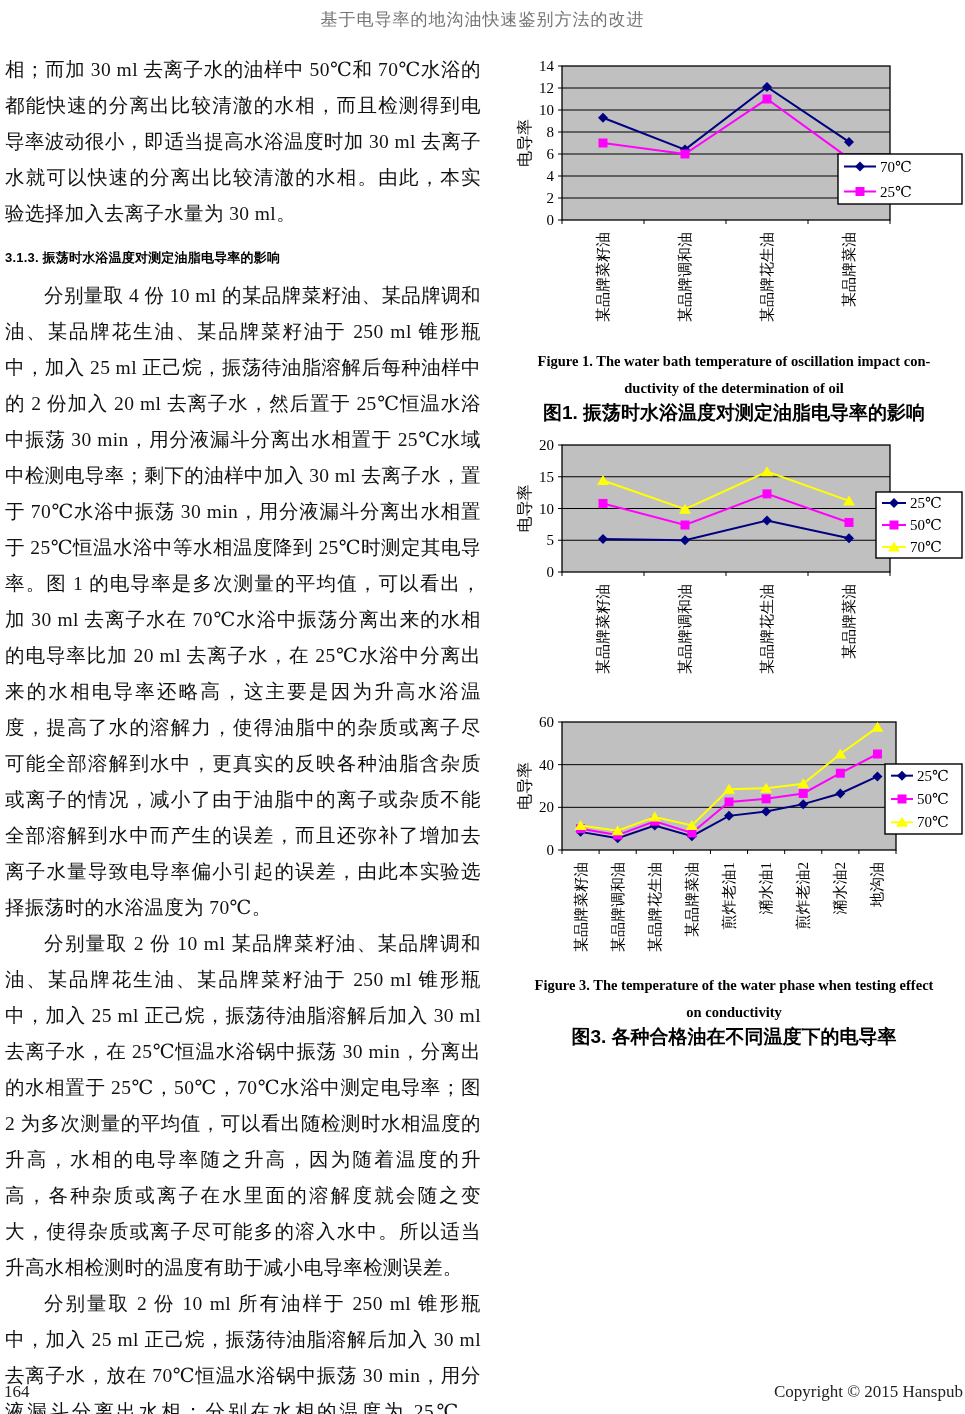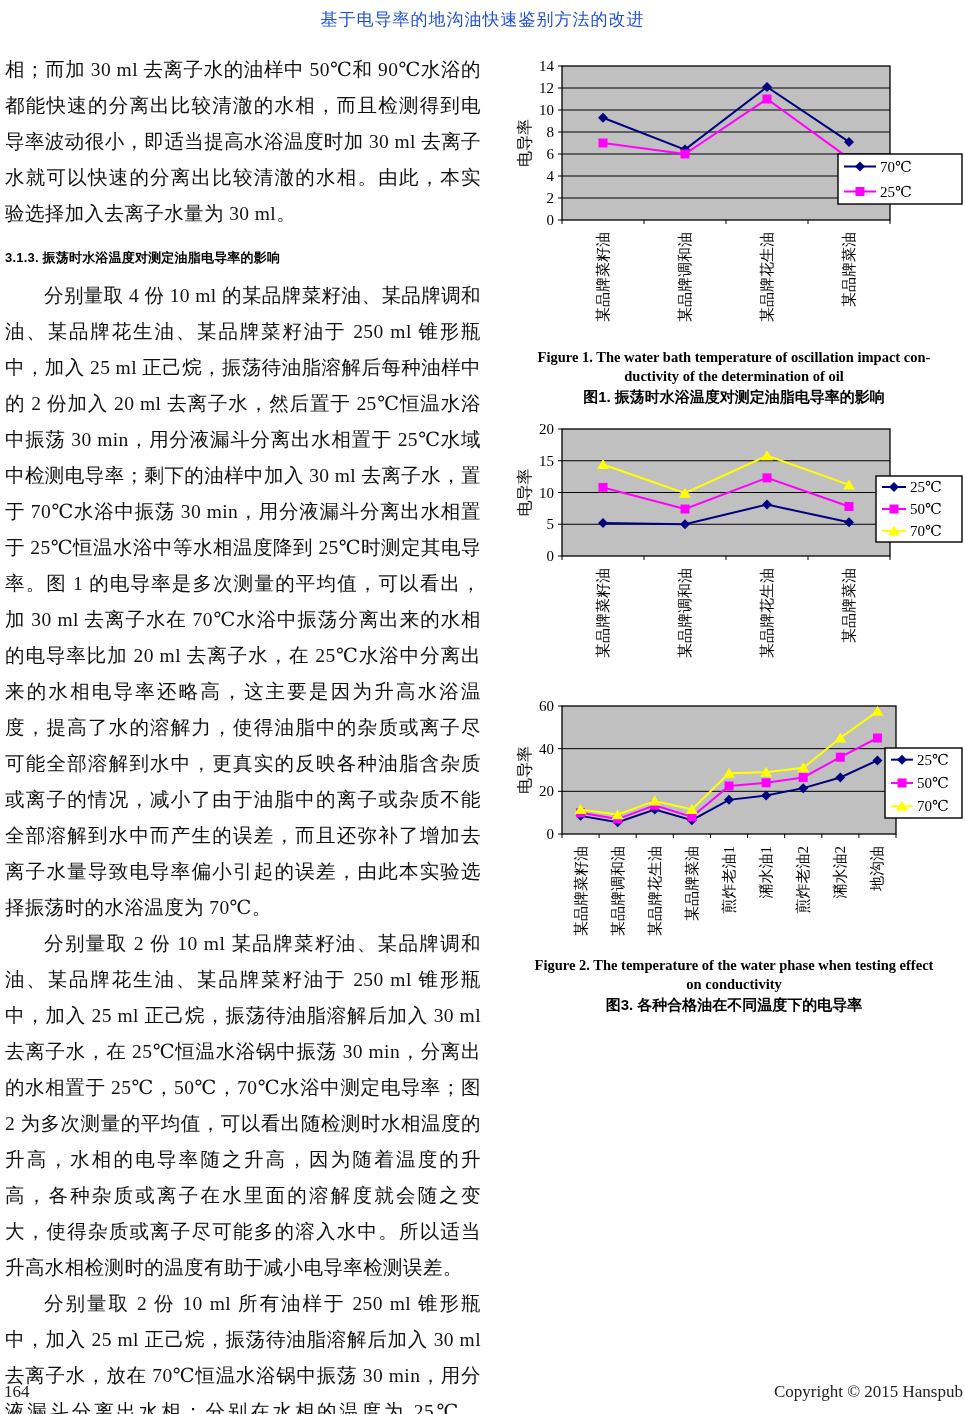--- a/index.html
+++ b/index.html
@@ -2,21 +2,21 @@
 <html><head>
 <meta charset="utf-8">
 <style>
   html,body{margin:0;padding:0;background:#fff;}
   #page{
     position:relative;width:965px;height:1414px;background:#ffffff;
     font-family:"Liberation Serif","DejaVu Serif",serif;color:#111;overflow:hidden;
   }
   #header-title{
     position:absolute;top:8px;left:0;width:100%;text-align:center;
-    font-size:17px;color:#1d4ed8;letter-spacing:1px;
+    font-size:17px;color:#737373;letter-spacing:1px;
   }
   .col{position:absolute;top:52px;}
   #col-left{left:5px;width:476px;}
   #col-right{left:505px;width:458px;}
   .para{
     font-size:19.5px;line-height:36px;text-align:justify;margin:0;
     letter-spacing:0.4px;
   }
   .para.indent{text-indent:2em;}
   h3.sec{
@@ -24,43 +24,43 @@
     font-size:13px;line-height:34px;font-weight:bold;color:#000;
     margin:9px 0 3px 0;letter-spacing:0.2px;
   }
   figure.fig{margin:0;padding:0;}
   .chart{width:458px;}
   #fig1{margin-top:8px;}
   #fig2{margin-top:16px;}
   #fig3{margin-top:16px;}
   figcaption{display:block;margin:4px 0 0 0;}
   .caption-en{
-    white-space:pre-line;font-weight:bold;font-size:14.5px;line-height:19px;
+    white-space:pre-line;font-weight:bold;font-size:14.5px;line-height:27px;
     text-align:center;font-family:"Liberation Serif","DejaVu Serif",serif;color:#000;
   }
   .caption-zh{
-    font-weight:bold;font-size:15px;line-height:22px;text-align:center;
+    font-weight:bold;font-size:19px;line-height:22px;text-align:center;
     font-family:"Liberation Sans","DejaVu Sans",sans-serif;color:#000;
   }
   #footer{
     position:absolute;left:0;bottom:12px;width:100%;
     font-size:17px;color:#222;
   }
   #page-number{position:absolute;left:4px;bottom:0;font-family:Liberation Serif, serif;}
   #copyright{position:absolute;right:2px;bottom:0;}
 </style>
 </head>
 <body>
 
 <div id="page">
 
   <div id="header-title">基于电导率的地沟油快速鉴别方法的改进</div>
 
   <div class="col" id="col-left">
-    <p class="para">相；而加 30 ml 去离子水的油样中 50℃和 90℃水浴的都能快速的分离出比较清澈的水相，而且检测得到电导率波动很小，即适当提高水浴温度时加 30 ml 去离子水就可以快速的分离出比较清澈的水相。由此，本实验选择加入去离子水量为 30 ml。</p>
+    <p class="para">相；而加 30 ml 去离子水的油样中 50℃和 70℃水浴的都能快速的分离出比较清澈的水相，而且检测得到电导率波动很小，即适当提高水浴温度时加 30 ml 去离子水就可以快速的分离出比较清澈的水相。由此，本实验选择加入去离子水量为 30 ml。</p>
     <h3 class="sec">3.1.3. 振荡时水浴温度对测定油脂电导率的影响</h3>
     <p class="para indent">分别量取 4 份 10 ml 的某品牌菜籽油、某品牌调和油、某品牌花生油、某品牌菜籽油于 250 ml 锥形瓶中，加入 25 ml 正己烷，振荡待油脂溶解后每种油样中的 2 份加入 20 ml 去离子水，然后置于 25℃恒温水浴中振荡 30 min，用分液漏斗分离出水相置于 25℃水域中检测电导率；剩下的油样中加入 30 ml 去离子水，置于 70℃水浴中振荡 30 min，用分液漏斗分离出水相置于 25℃恒温水浴中等水相温度降到 25℃时测定其电导率。图 1 的电导率是多次测量的平均值，可以看出，加 30 ml 去离子水在 70℃水浴中振荡分离出来的水相的电导率比加 20 ml 去离子水，在 25℃水浴中分离出来的水相电导率还略高，这主要是因为升高水浴温度，提高了水的溶解力，使得油脂中的杂质或离子尽可能全部溶解到水中，更真实的反映各种油脂含杂质或离子的情况，减小了由于油脂中的离子或杂质不能全部溶解到水中而产生的误差，而且还弥补了增加去离子水量导致电导率偏小引起的误差，由此本实验选择振荡时的水浴温度为 70℃。</p>
     <p class="para indent">分别量取 2 份 10 ml 某品牌菜籽油、某品牌调和油、某品牌花生油、某品牌菜籽油于 250 ml 锥形瓶中，加入 25 ml 正己烷，振荡待油脂溶解后加入 30 ml 去离子水，在 25℃恒温水浴锅中振荡 30 min，分离出的水相置于 25℃，50℃，70℃水浴中测定电导率；图 2 为多次测量的平均值，可以看出随检测时水相温度的升高，水相的电导率随之升高，因为随着温度的升高，各种杂质或离子在水里面的溶解度就会随之变大，使得杂质或离子尽可能多的溶入水中。所以适当升高水相检测时的温度有助于减小电导率检测误差。</p>
     <p class="para indent">分别量取 2 份 10 ml 所有油样于 250 ml 锥形瓶中，加入 25 ml 正己烷，振荡待油脂溶解后加入 30 ml 去离子水，放在 70℃恒温水浴锅中振荡 30 min，用分液漏斗分离出水相；分别在水相的温度为 25℃，50℃，</p>
   </div>
 
   <div class="col" id="col-right">
 
     <figure class="fig" id="fig1">
       <div class="chart"><svg viewBox="0 0 458 280" width="100%" font-family="&quot;Liberation Serif&quot;,&quot;DejaVu Serif&quot;,serif">
@@ -244,21 +244,21 @@
             <polygon points="397,58.666666666666664 402,63.666666666666664 397,68.66666666666666 392,63.666666666666664" fill="#000080"></polygon>
             <text x="412" y="68.66666666666666" font-size="15" fill="#000">25℃</text>
             <line x1="386" y1="87" x2="408" y2="87" stroke="#FF00FF" stroke-width="2"></line>
             <rect x="392.5" y="82.5" width="9" height="9" fill="#FF00FF"></rect>
             <text x="412" y="92" font-size="15" fill="#000">50℃</text>
             <line x1="386" y1="110.33333333333334" x2="408" y2="110.33333333333334" stroke="#FFFF00" stroke-width="2"></line>
             <polygon points="397,104.83333333333334 403,114.83333333333334 391,114.83333333333334" fill="#FFFF00"></polygon>
             <text x="412" y="115.33333333333334" font-size="15" fill="#000">70℃</text>
           </svg></div>
       <figcaption>
-        <div class="caption-en">Figure 2. The temperature of the water phase when testing effect
+        <div class="caption-en">Figure 3. The temperature of the water phase when testing effect
 on conductivity</div>
         <div class="caption-zh">图3. 各种合格油在不同温度下的电导率</div>
       </figcaption>
     </figure>
   </div>
 
   <div id="footer">
     <span id="page-number">164</span>
     <span id="copyright">Copyright © 2015 Hanspub</span>
   </div>

